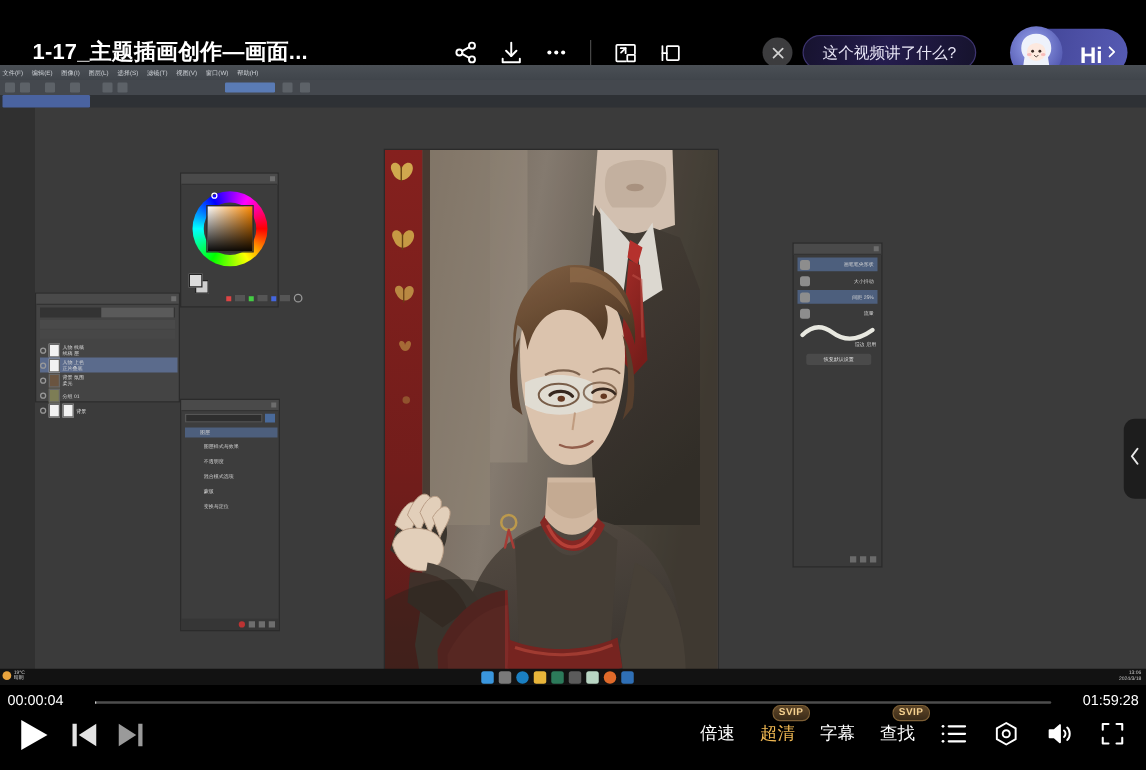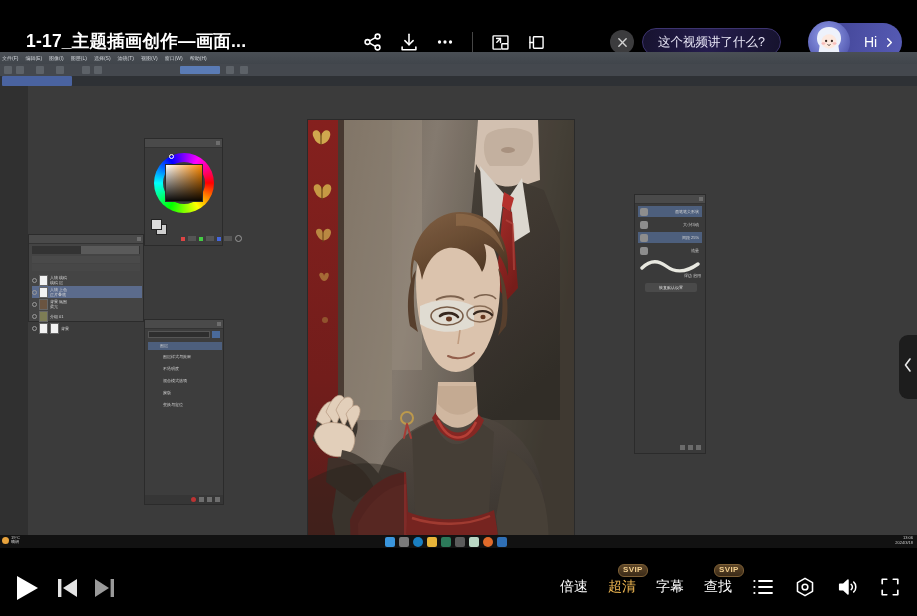--- a/index.html
+++ b/index.html
@@ -49,21 +49,21 @@
     border-radius: 19px;
     background: linear-gradient(100deg,#3b3f8f 0%, #4c4fa4 55%, #565bb4 100%);
     display: flex; align-items: center; cursor: pointer;
     overflow: visible;
   }
   .avatar {
     position: absolute; left: -3px; top: -3px; width: 44px; height: 44px;
   }
   .user-hi {
     position: absolute; left: 54px; top: 11px;
-    font-size: 14px; color: #fff; font-weight: 400;
+    font-size: 18px; color: #fff; font-weight: 700;
   }
   .user-chev { position: absolute; left: 74px; top: 12px; }
 
   
   .video {
     position: absolute; left: 0; top: 52px; width: 917px; height: 496px;
     background: #3a3a3a; overflow: hidden;
   }
   
   .appmenu {
@@ -663,20 +663,27 @@
       <span>
         <svg width="10" height="16" viewBox="0 0 10 16" fill="none" stroke="#e8e8e8" stroke-width="1.6" stroke-linecap="round" stroke-linejoin="round">
           <polyline points="7,2 2.5,8 7,14"></polyline>
         </svg>
       </span>
     </div>
   </div>
 
   <div class="controls">
 
+    <div class="progress-wrap">
+      <div class="ptime-l">00:00:04</div>
+      <div class="ptrack">
+        <div class="pfill" style="width: 0.06%;"></div>
+      </div>
+      <div class="ptime-r">01:59:28</div>
+    </div>
 
     <div class="ctrl-left">
       <div class="cbtn">
         <svg width="26" height="28" viewBox="0 0 26 28" fill="#fff">
             <polygon points="3,2 24,14 3,26"></polygon>
           </svg>
       </div>
       <div class="cbtn">
         <svg width="22" height="24" viewBox="0 0 22 24" fill="#e4e4e4">
           <rect x="2" y="3" width="3.4" height="18"></rect>

